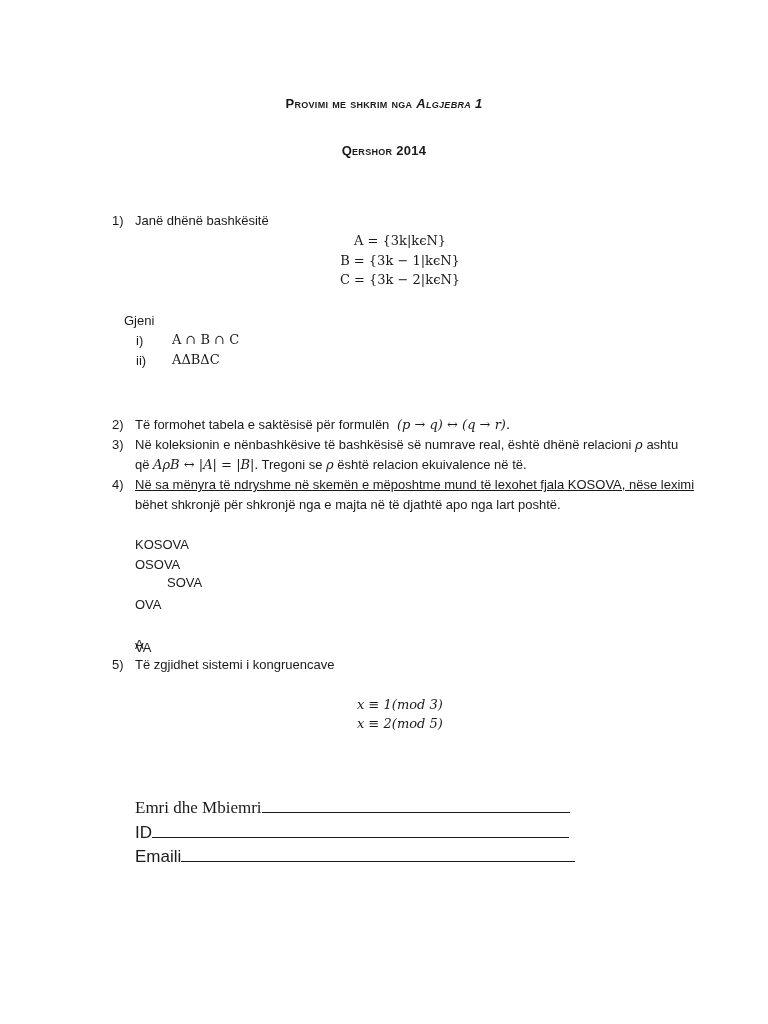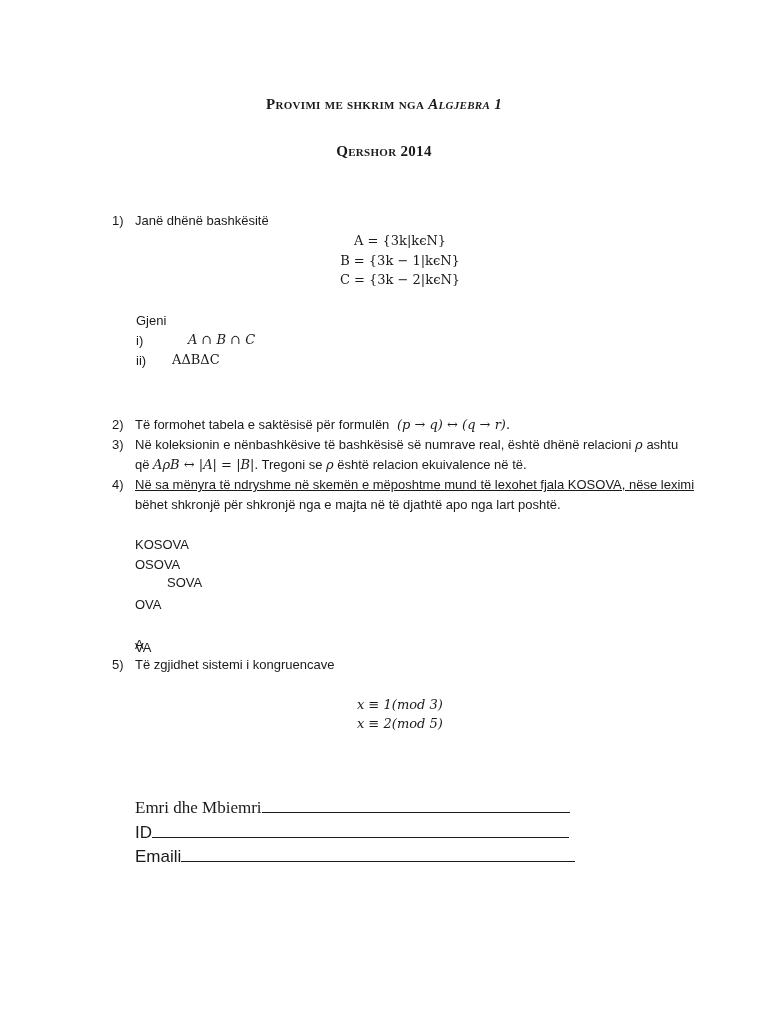--- a/index.html
+++ b/index.html
@@ -1,19 +1,19 @@
 <!DOCTYPE html>
 <html><head>
   <meta charset="utf-8">
   <style>
     html, body { margin: 0; padding: 0; background: #ffffff; }
     body { width: 768px; height: 1024px; position: relative; overflow: hidden; color: #1a1a1a;
            font-family: "Liberation Sans", sans-serif; }
     .abs { position: absolute; white-space: nowrap; }
-    .title { font-family: Liberation Serif, serif; font-weight: bold; font-size: 15px; letter-spacing: 0.3px;
+    .title { font-family: Liberation Sans, sans-serif; font-weight: bold; font-size: 13px; letter-spacing: 0.3px;
              left: 0; width: 768px; text-align: center; font-variant: small-caps; }
     .title .it { font-style: italic; }
     .body { font-size: 13px; }
     .num { left: 112px; }
     .txt { left: 135px; }
     .math { font-family: "DejaVu Serif", serif; font-size: 13px; }
     .center { left: 0; width: 800px; text-align: center; }
     .sig { font-size: 17px; left: 135px; }
     .uline { display: inline-block; border-bottom: 1px solid #1a1a1a; height: 15px; vertical-align: baseline; }
   </style>
@@ -25,23 +25,23 @@
   <span class="it">Algjebra 1</span>
 </div>
 <div class="abs title" style="top:143px;">Qershor 2014</div>
 
 <div class="abs body num" style="top:213px;">1)</div>
 <div class="abs body txt" style="top:213px;">Janë dhënë bashkësitë</div>
 <div class="abs math center" style="top:233px;">A = {3k|kϵN}</div>
 <div class="abs math center" style="top:253px;">B = {3k − 1|kϵN}</div>
 <div class="abs math center" style="top:272px;">C = {3k − 2|kϵN}</div>
 
-<div class="abs body" style="left:136px; top:313px;text-align:right;">Gjeni</div>
+<div class="abs body" style="left:124px; top:313px;text-align:right;">Gjeni</div>
 <div class="abs body" style="left:136px; top:333px;">i)</div>
-<div class="abs math" style="left:188px; top:332px; font-style:italic;">A ∩ B ∩ C</div>
+<div class="abs math" style="left:172px; top:332px; ">A ∩ B ∩ C</div>
 <div class="abs body" style="left:136px; top:353px;text-align:center;">ii)</div>
 <div class="abs math" style="left:172px; top:352px; ">AΔBΔC</div>
 
 <div class="abs body num" style="top:417px;">2)</div>
 <div class="abs body txt" style="top:417px;">
   <span>Të formohet tabela e saktësisë për formulën</span>
   <span class="math" style="font-style:italic; margin-left:4px;">(p → q) ↔ (q → r).</span>
 </div>
 
 <div class="abs body num" style="top:437px;">3)</div>

